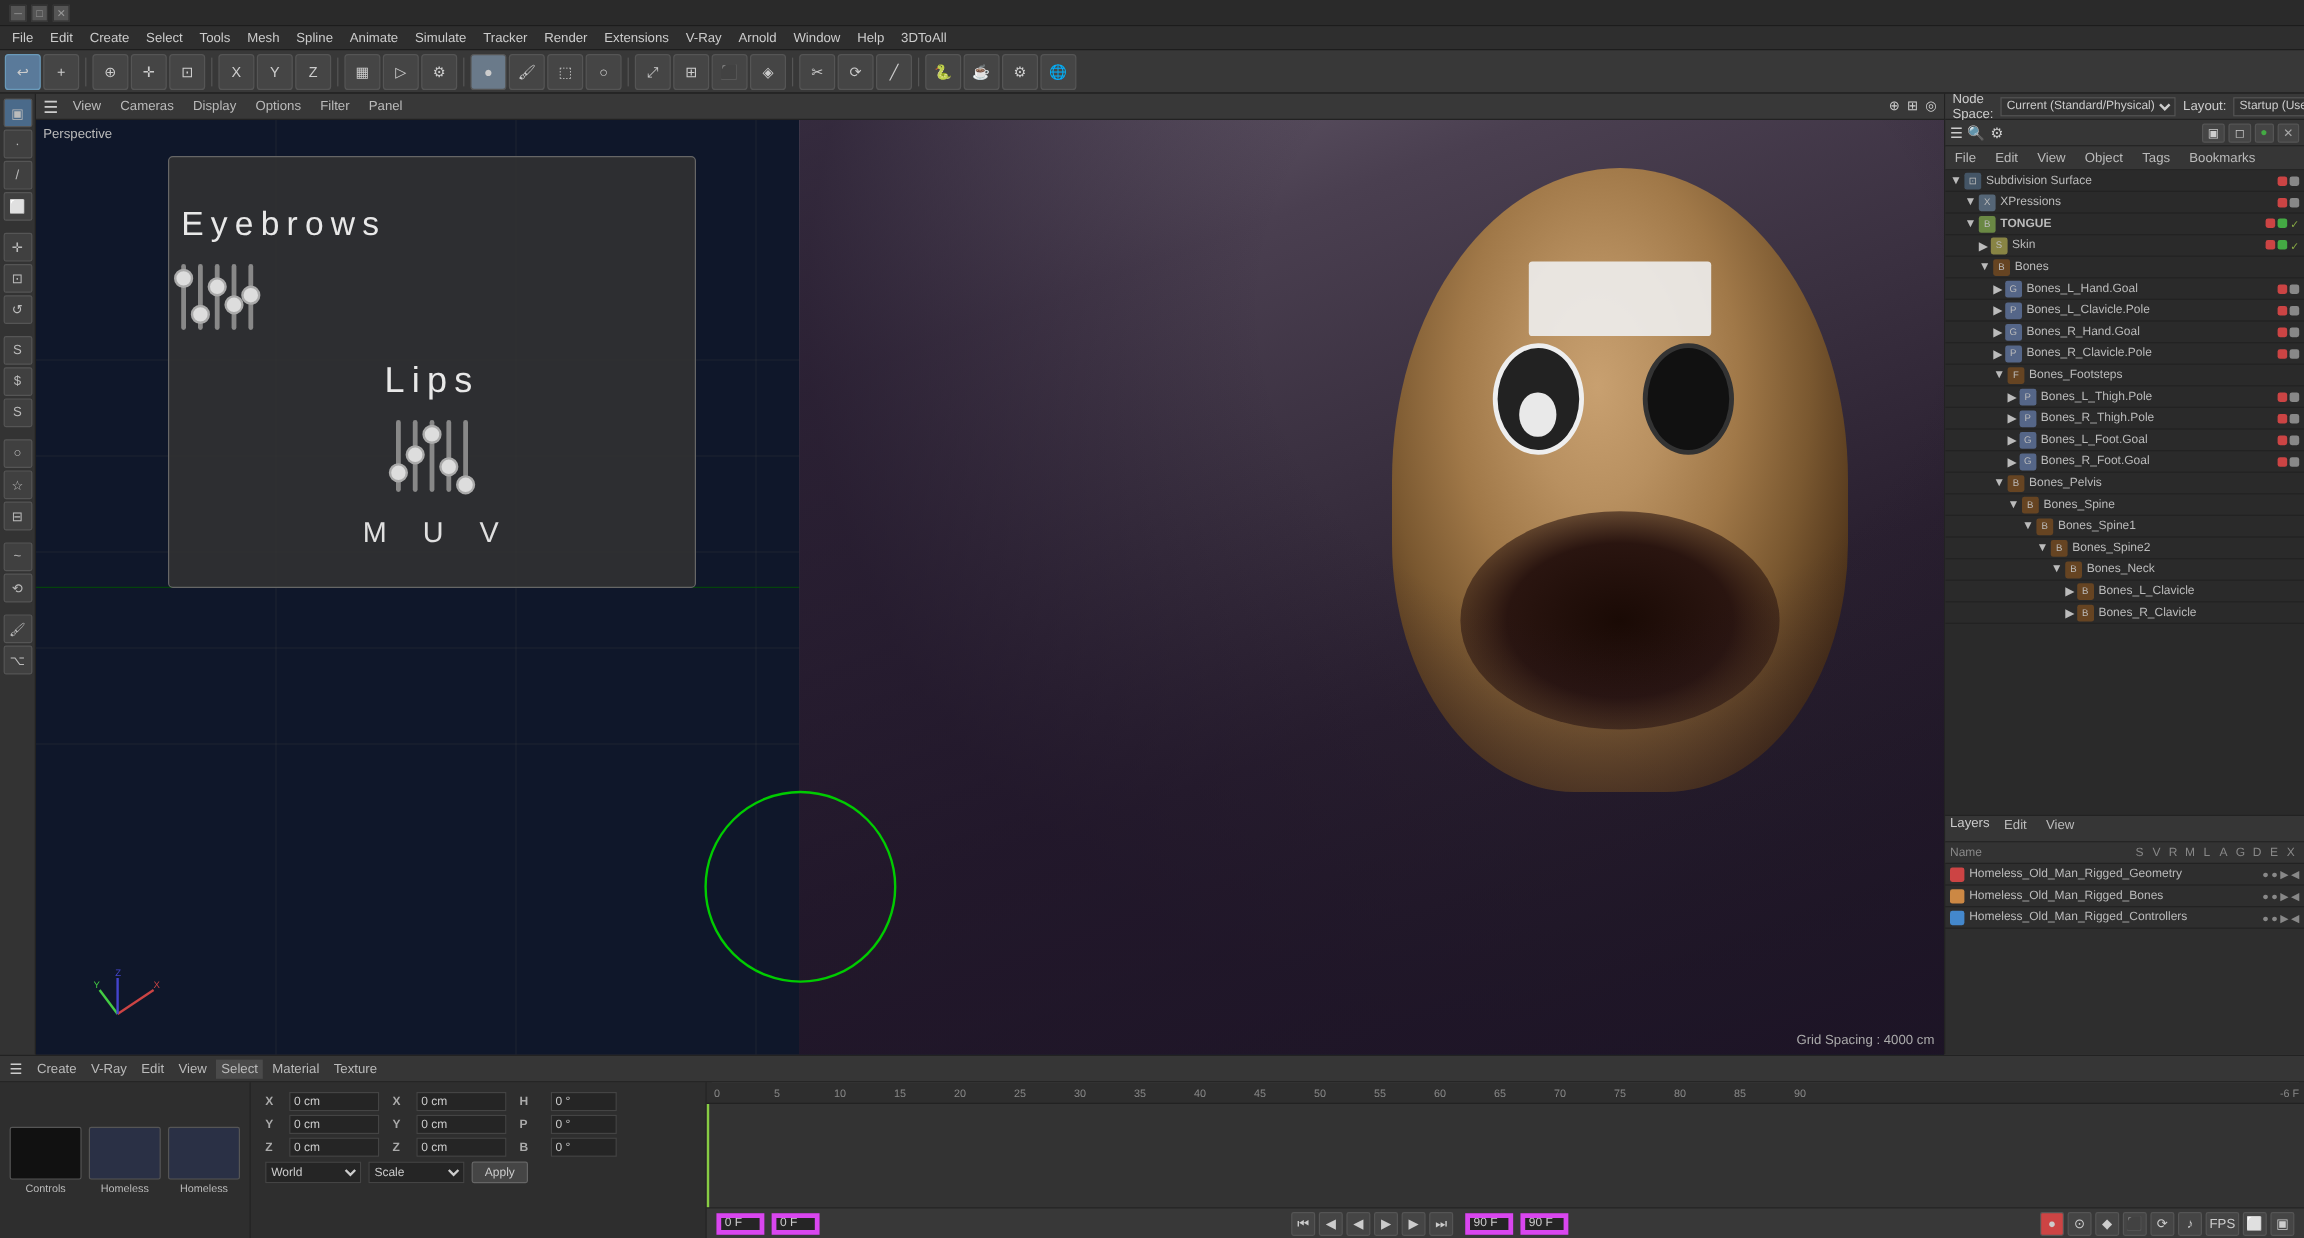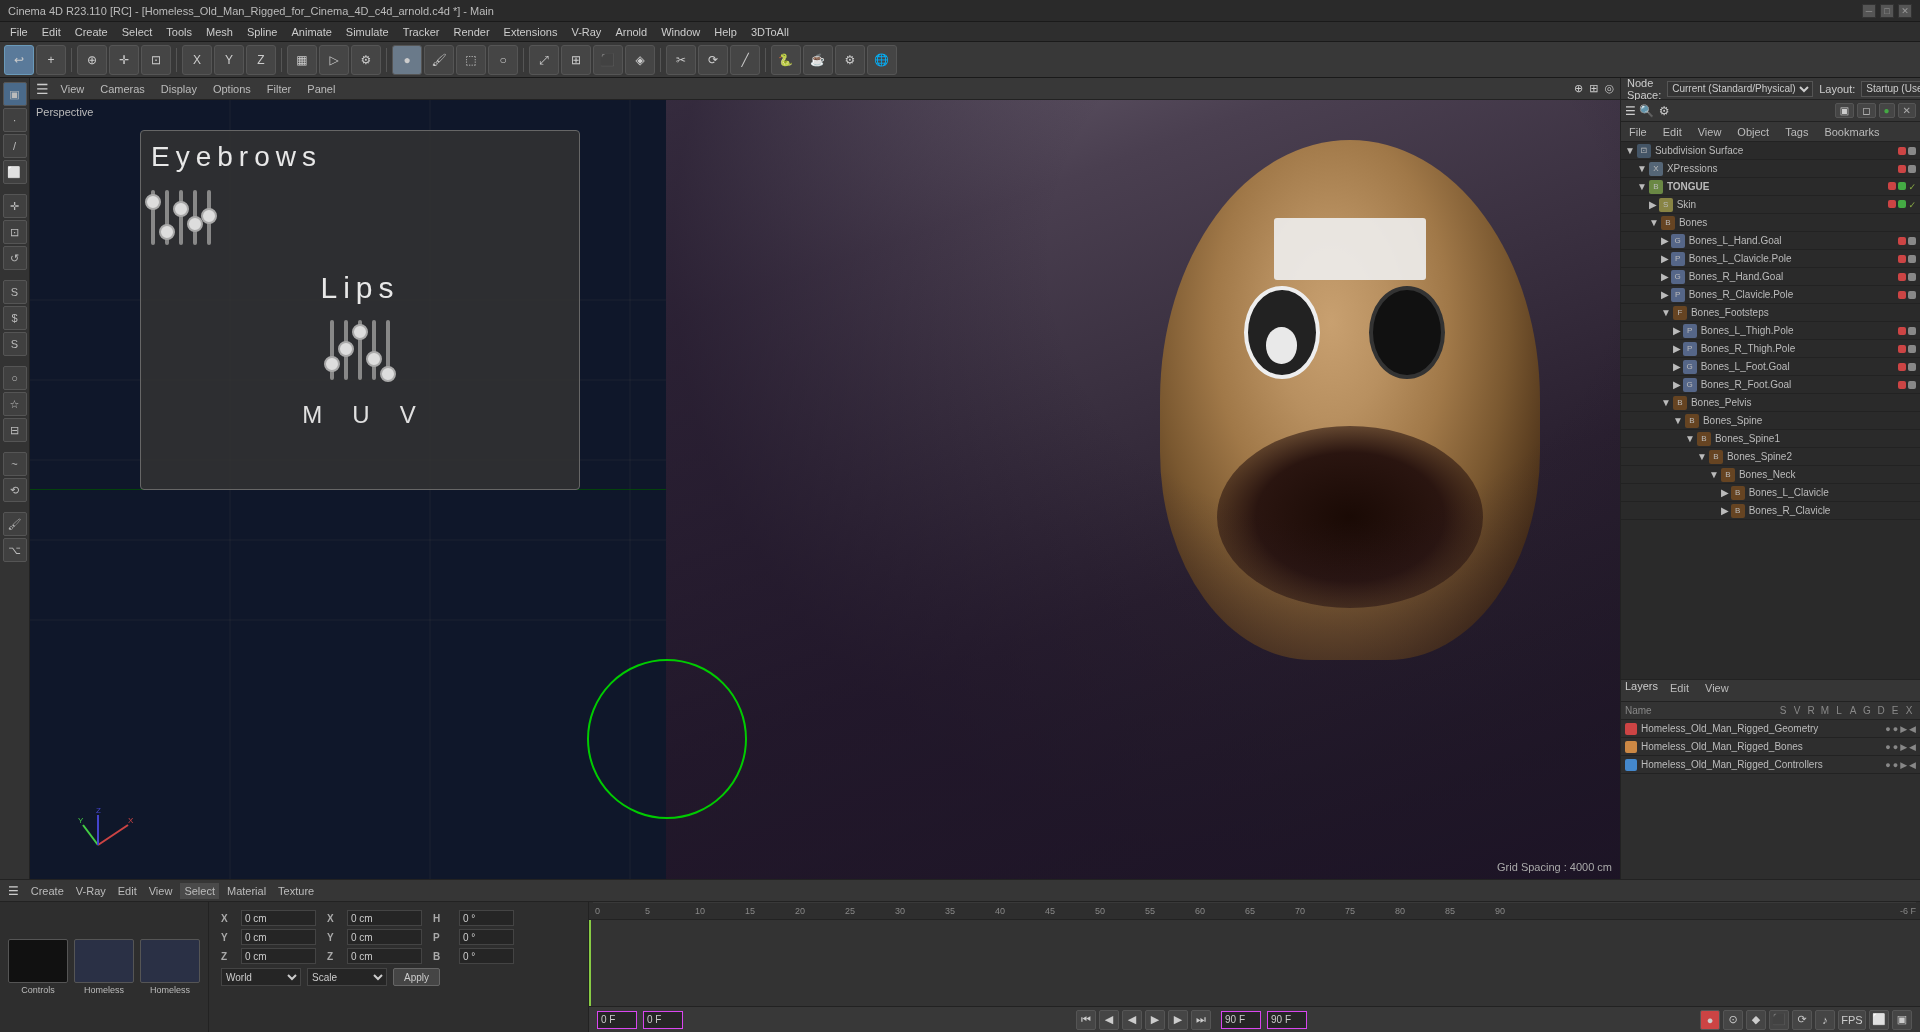--- a/index.html
+++ b/index.html
@@ -355,21 +355,21 @@
       border-radius: 2px;
       cursor: pointer;
       display: flex; align-items: center; justify-content: center;
       color: #ccc;
       font-size: 11px;
     }
 
     .frame-input {
       width: 40px; height: 18px;
       background: #252525;
-      border: 1px solid #d946ef;
+      border: 4px solid #d946ef;
       color: #ccc;
       font-size: 10px;
       padding: 0 3px;
     }
 
     
     #status-bar {
       height: 22px;
       background: #2a2a2a;
       display: flex;
@@ -446,21 +446,20 @@
       flex-direction: column;
       align-items: center;
       height: 70px;
       gap: 2px;
     }
   </style>
 </head>
 <body>
 
 <div id="title-bar">
-  <span class="title-text">Cinema 4D R23.110 [RC] - [Homeless_Old_Man_Rigged_for_Cinema_4D_c4d_arnold.c4d *] - Main</span>
   <div class="win-buttons">
     <div class="win-btn">─</div>
     <div class="win-btn">□</div>
     <div class="win-btn">✕</div>
   </div>
 </div>
 
 <div id="menu-bar">
     <div class="menu-item">File</div>
     <div class="menu-item">Edit</div>
@@ -585,21 +584,21 @@
 
             <line x1="0" y1="50%" x2="100%" y2="50%" stroke="#005500" stroke-width="1" opacity="0.7"></line>
             <line x1="50%" y1="0" x2="50%" y2="100%" stroke="#005500" stroke-width="1" opacity="0.7"></line>
           </svg>
 
           <div id="morph-panel">
 
             <div style="display:flex; gap:20px; margin-bottom:10px;">
 
               <div style="flex:1;">
-                <div class="morph-title" style="font-size:28px; color:#e8e8e8; letter-spacing:6px; font-weight:300; font-family:Arial; text-align:left; margin-bottom:8px;">Eyebrows</div>
+                <div class="morph-title" style="font-size:28px; color:#e8e8e8; letter-spacing:6px; font-weight:300; font-family:Arial; text-align:left; margin-bottom:8px;margin-top:30px;">Eyebrows</div>
                 <div class="sliders-row" style="display:flex; gap:10px; align-items:center; height:80px;">
 
                   <div class="v-slider-container" style="display:flex;flex-direction:column;align-items:center;position:relative;height:70px;">
                     <div style="width:16px;height:16px;background:#ddd;border-radius:50%;border:2px solid #aaa;position:absolute;top:8px;"></div>
                     <div style="width:4px;height:55px;background:#888;border-radius:2px;margin-top:4px;"></div>
                   </div>
                   <div class="v-slider-container" style="display:flex;flex-direction:column;align-items:center;position:relative;height:70px;">
                     <div style="width:4px;height:55px;background:#888;border-radius:2px;margin-top:4px;"></div>
                     <div style="width:16px;height:16px;background:#ddd;border-radius:50%;border:2px solid #aaa;position:absolute;top:38px;"></div>
                   </div>

